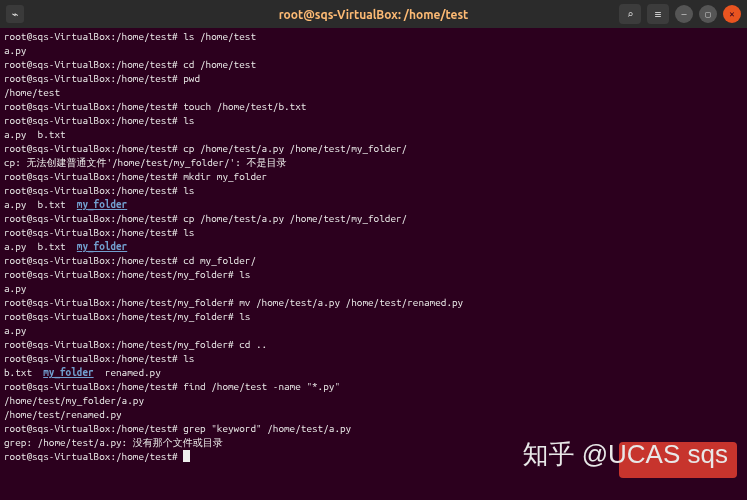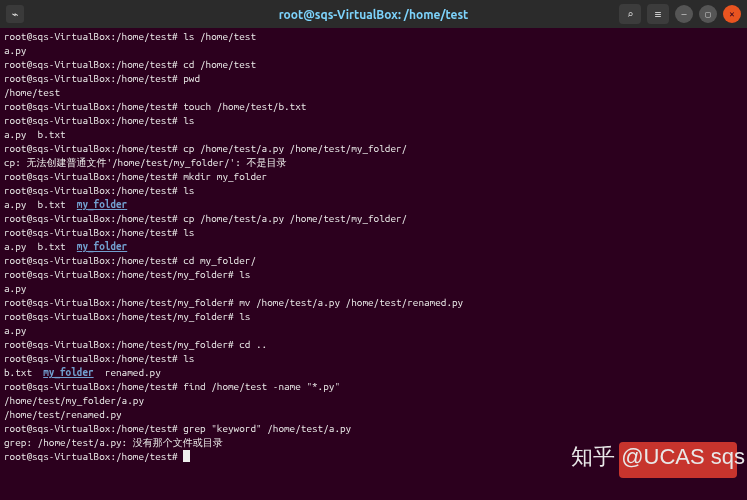--- a/index.html
+++ b/index.html
@@ -28,21 +28,21 @@
   display: flex; align-items: center; justify-content: center;
   font-size: 11px;
 }
 .titlebar-title {
   position: absolute;
   left: 50%;
   transform: translateX(-50%);
   font-family: Ubuntu, sans-serif;
   font-size: 12px;
   font-weight: bold;
-  color: #7dd3fc;
+  color: #fdba74;
 }
 .titlebar-right { margin-left: auto; display: flex; gap: 6px; align-items: center; }
 .tb-btn {
   width: 22px; height: 20px;
   background: #3c3c3c;
   border-radius: 4px;
   display: flex; align-items: center; justify-content: center;
   color: #ccc; font-size: 11px;
 }
 .win-btn {
@@ -64,23 +64,23 @@
 .dir { color: #729fcf; font-weight: bold; text-decoration: underline; }
 .cursor {
   display: inline-block;
   width: 7px; height: 12px;
   background: #eeeeec;
   vertical-align: text-bottom;
 }
 .watermark {
   position: absolute;
   bottom: 28px;
-  right: 2px;
+  right: 19px;
   font-family: sans-serif;
-  font-size: 22px;
+  font-size: 26px;
   color: #e8e8e8;
   font-weight: 400;
 }
 .wm-badge {
   position: absolute;
   bottom: 22px;
   right: 10px;
   width: 118px;
   height: 36px;
   background: #d83a2f;

